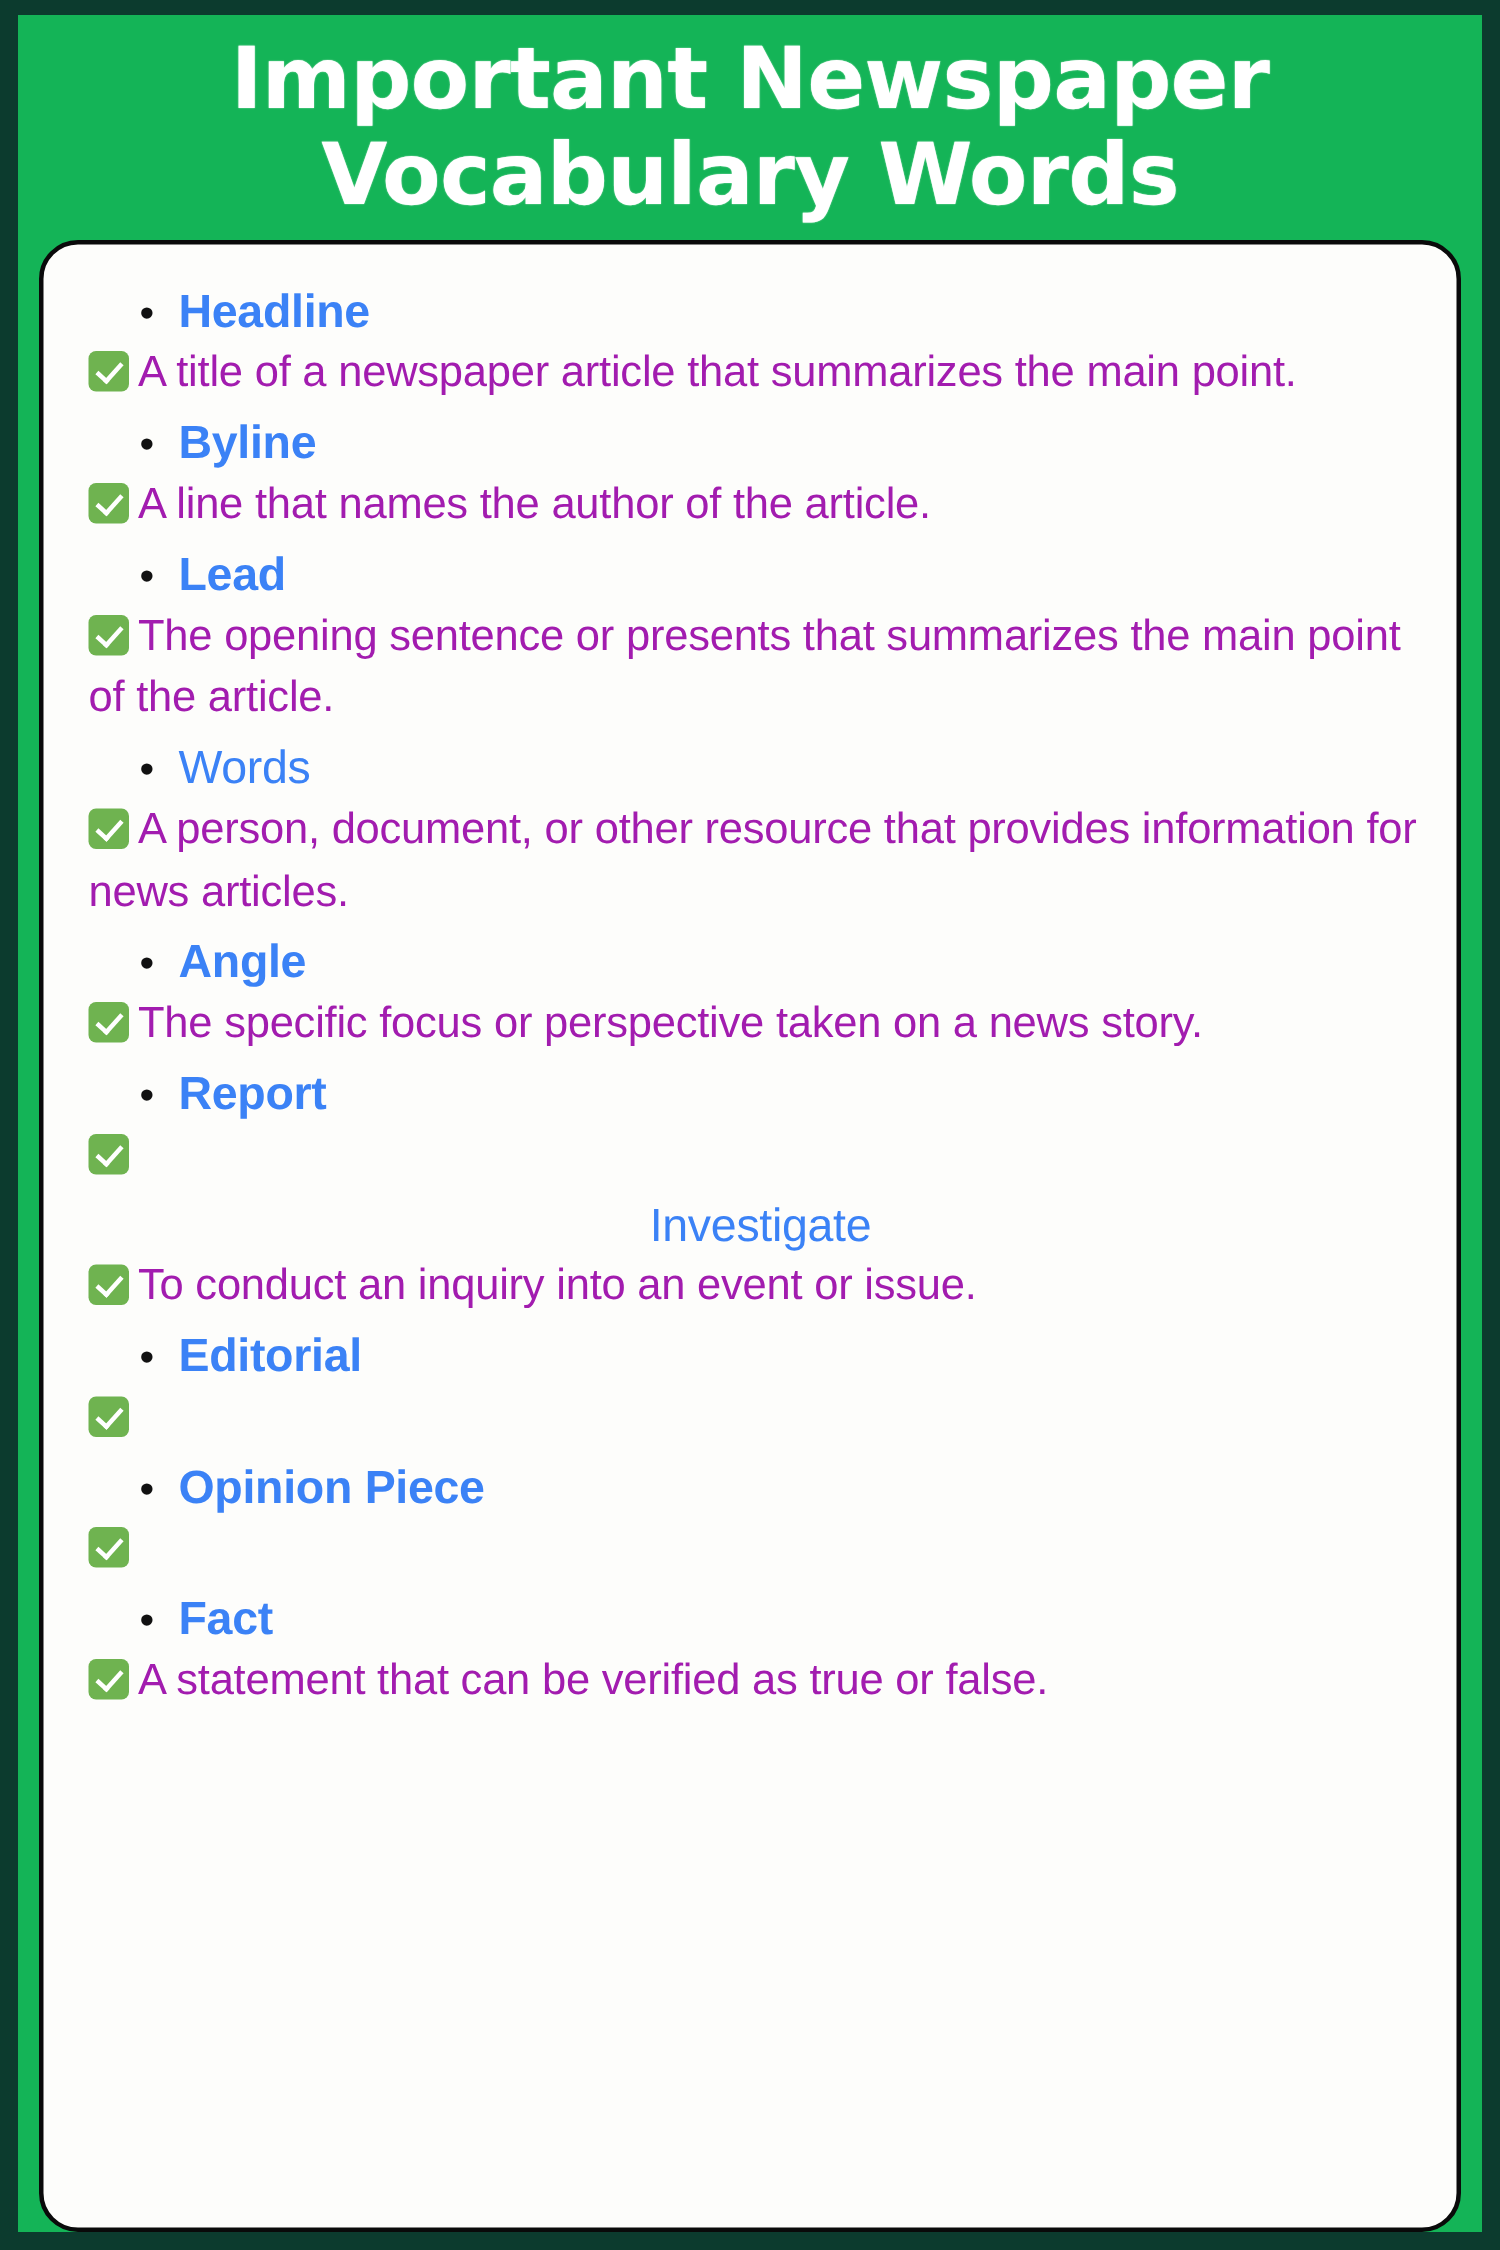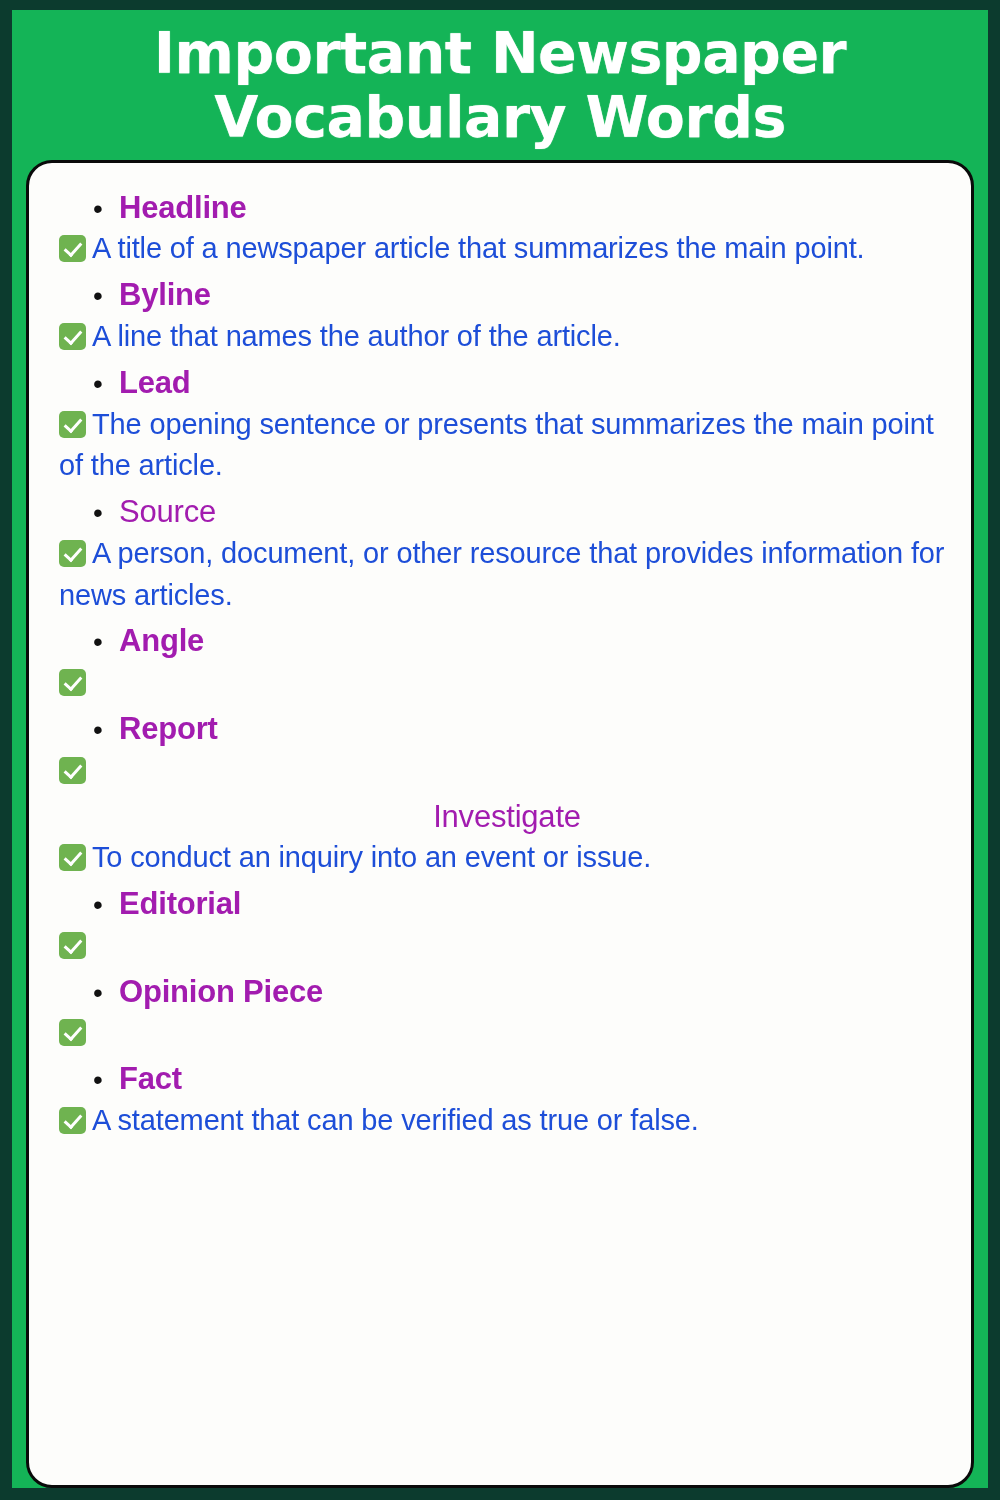--- a/index.html
+++ b/index.html
@@ -79,39 +79,39 @@
   }
   .term-bullet {
     flex: 0 0 auto;
     width: 26px;
     color: #111111;
     font-size: 28px;
     line-height: 1;
     text-align: left;
   }
   .term-text {
-    color: #a21caf;
+    color: #3b82f6;
     font-size: 31px;
     line-height: 1.22;
     font-weight: 700;
     letter-spacing: -0.2px;
   }
   .term-text.regular { font-weight: 400; }
 
   
   .term-row.no-bullet {
     padding-left: 14px;
     justify-content: center;
   }
 
   .def-row {
     display: block;
     padding: 0 4px 0 14px;
     margin: 0 0 6px 0;
-    color: #1d4ed8;
+    color: #a21caf;
     font-size: 29px;
     line-height: 1.44;
     letter-spacing: -0.15px;
     text-indent: 0;
   }
   .check {
     display: inline-block;
     width: 27px;
     height: 27px;
     border-radius: 5px;
@@ -163,30 +163,30 @@
           <div class="entry">
             <div class="term-row">
               <span class="term-bullet">•</span>
               <span class="term-text">Lead</span>
             </div>
             <div class="def-row"><span class="check"></span><span class="def-text">The opening sentence or presents that summarizes the main point of the article.</span></div>
           </div>
           <div class="entry">
             <div class="term-row">
               <span class="term-bullet">•</span>
-              <span class="term-text regular">Source</span>
+              <span class="term-text regular">Words</span>
             </div>
             <div class="def-row"><span class="check"></span><span class="def-text">A person, document, or other resource that provides information for news articles.</span></div>
           </div>
           <div class="entry">
             <div class="term-row">
               <span class="term-bullet">•</span>
               <span class="term-text">Angle</span>
             </div>
-            <div class="def-row"><span class="check"></span></div>
+            <div class="def-row"><span class="check"></span><span class="def-text">The specific focus or perspective taken on a news story.</span></div>
           </div>
           <div class="entry">
             <div class="term-row">
               <span class="term-bullet">•</span>
               <span class="term-text">Report</span>
             </div>
             <div class="def-row"><span class="check"></span></div>
           </div>
           <div class="entry">
             <div class="term-row no-bullet">

